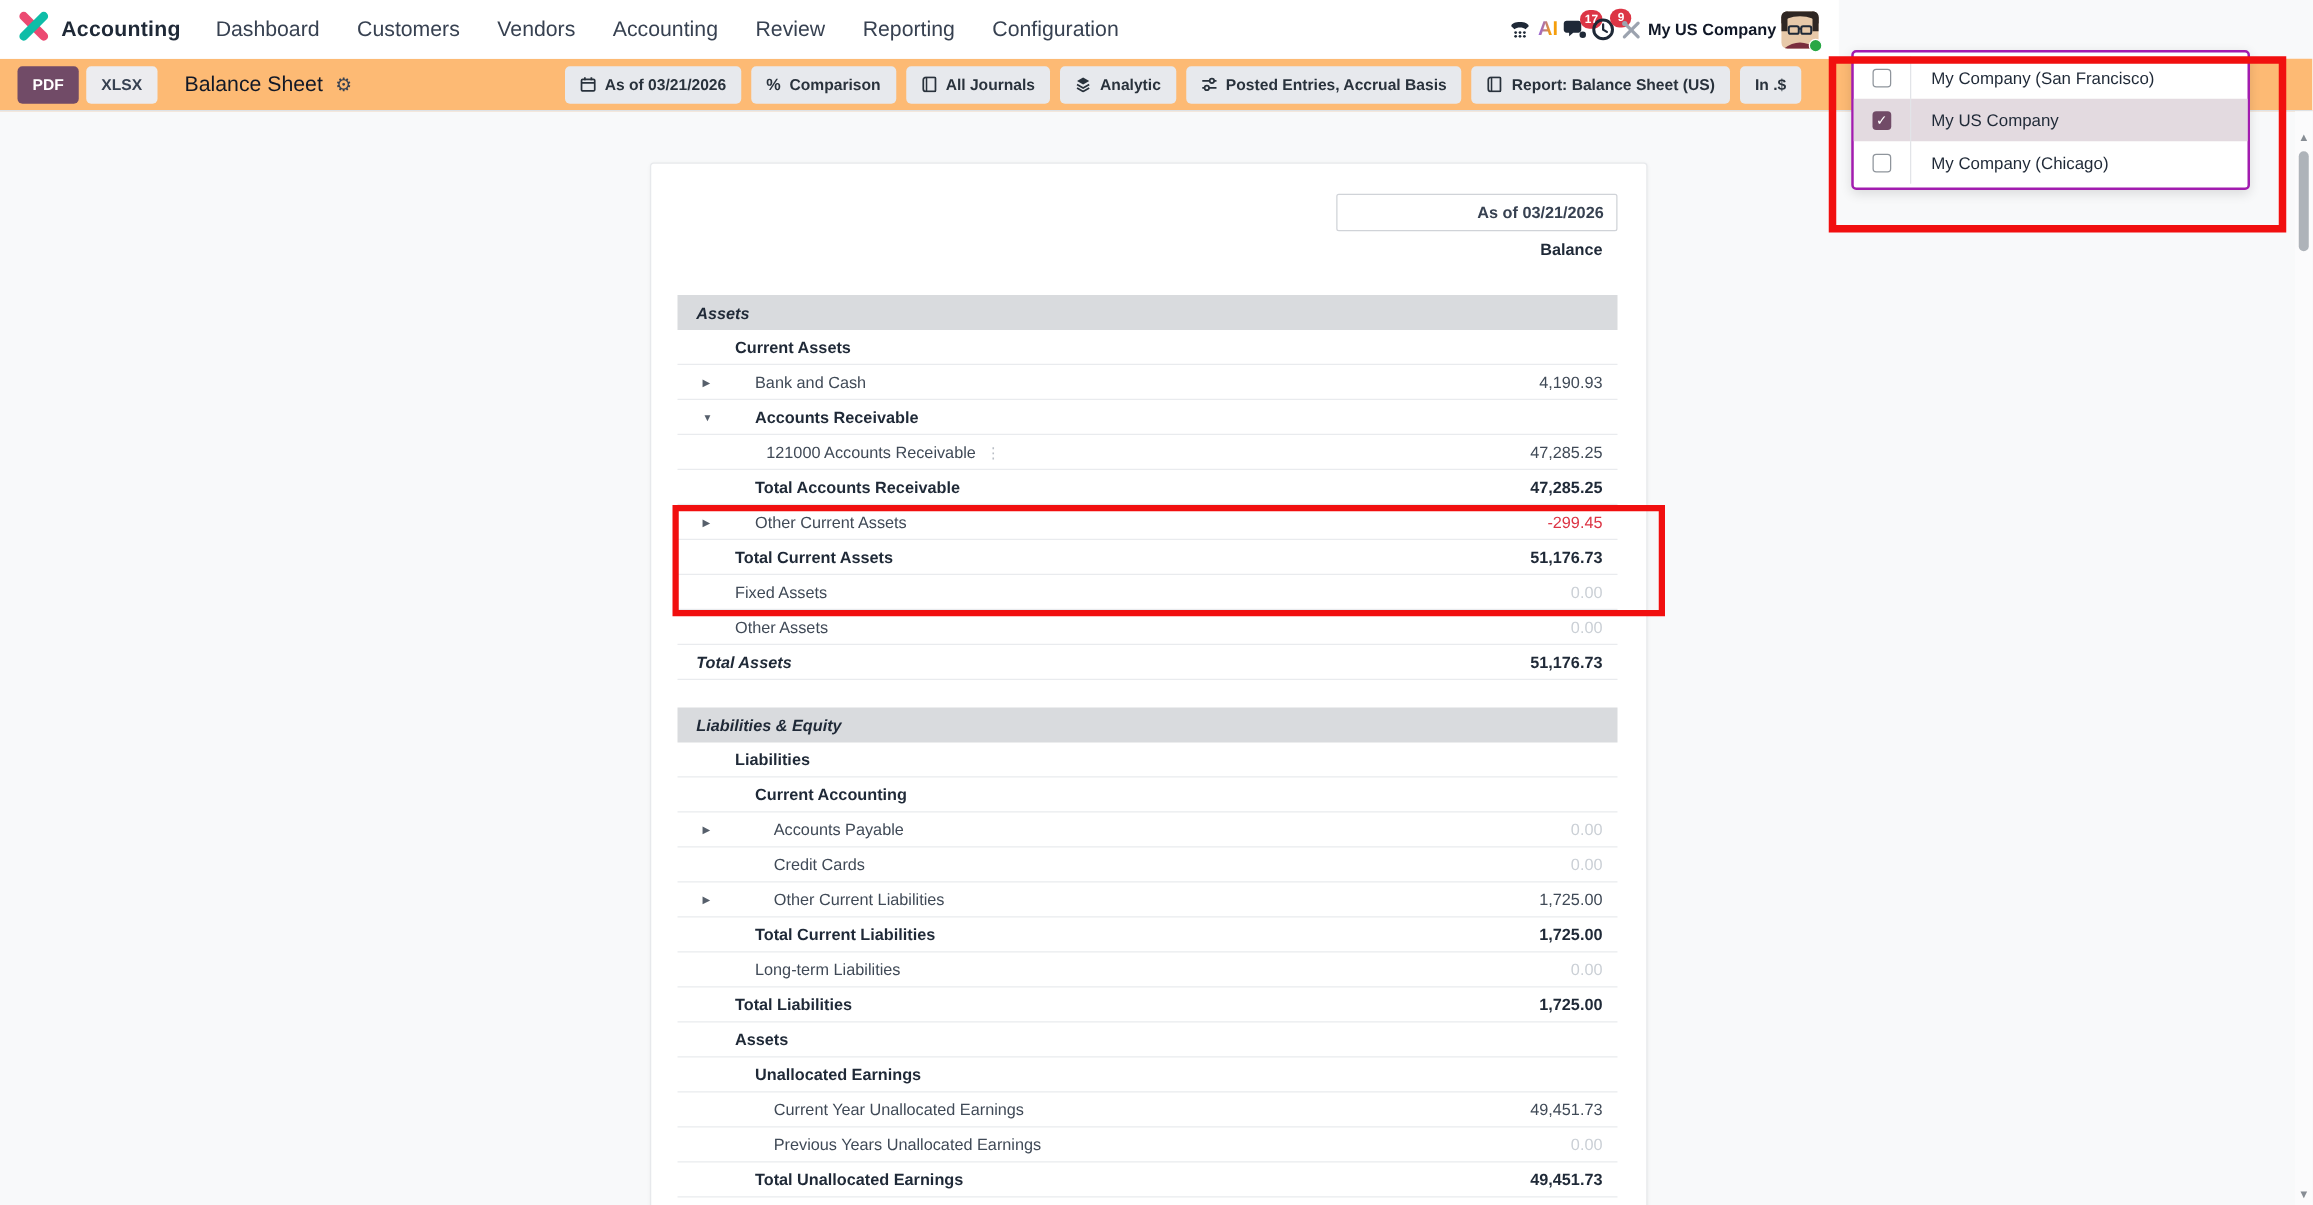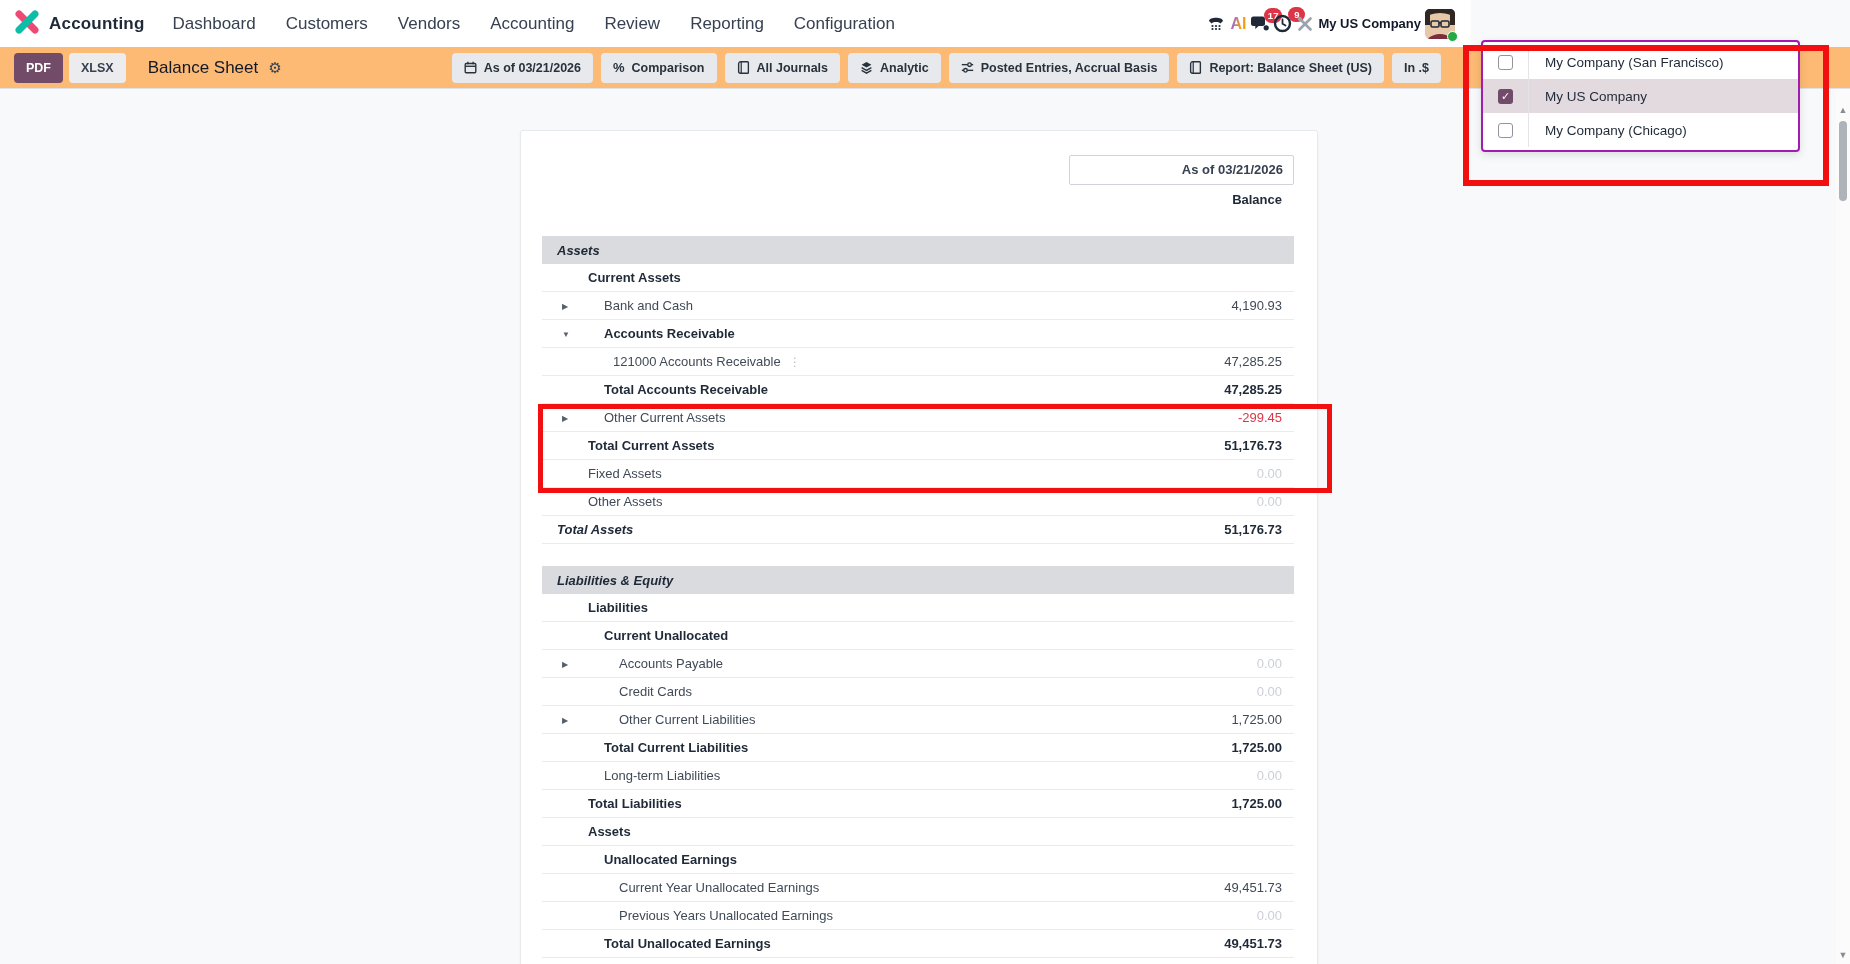--- a/index.html
+++ b/index.html
@@ -323,21 +323,21 @@
         </div>
         <div class="rrow pl0 section gap">
           <span class="rlabel">Liabilities &amp; Equity</span>
           <span class="rvalue"></span>
         </div>
         <div class="rrow pl1 bold">
           <span class="rlabel">Liabilities</span>
           <span class="rvalue"></span>
         </div>
         <div class="rrow pl2 bold">
-          <span class="rlabel">Current Unallocated</span>
+          <span class="rlabel">Current Accounting</span>
           <span class="rvalue"></span>
         </div>
         <div class="rrow pl3">
           <span class="caret">▶</span>
           <span class="rlabel">Accounts Payable</span>
           <span class="rvalue muted">0.00</span>
         </div>
         <div class="rrow pl3">
           <span class="rlabel">Credit Cards</span>
           <span class="rvalue muted">0.00</span>

